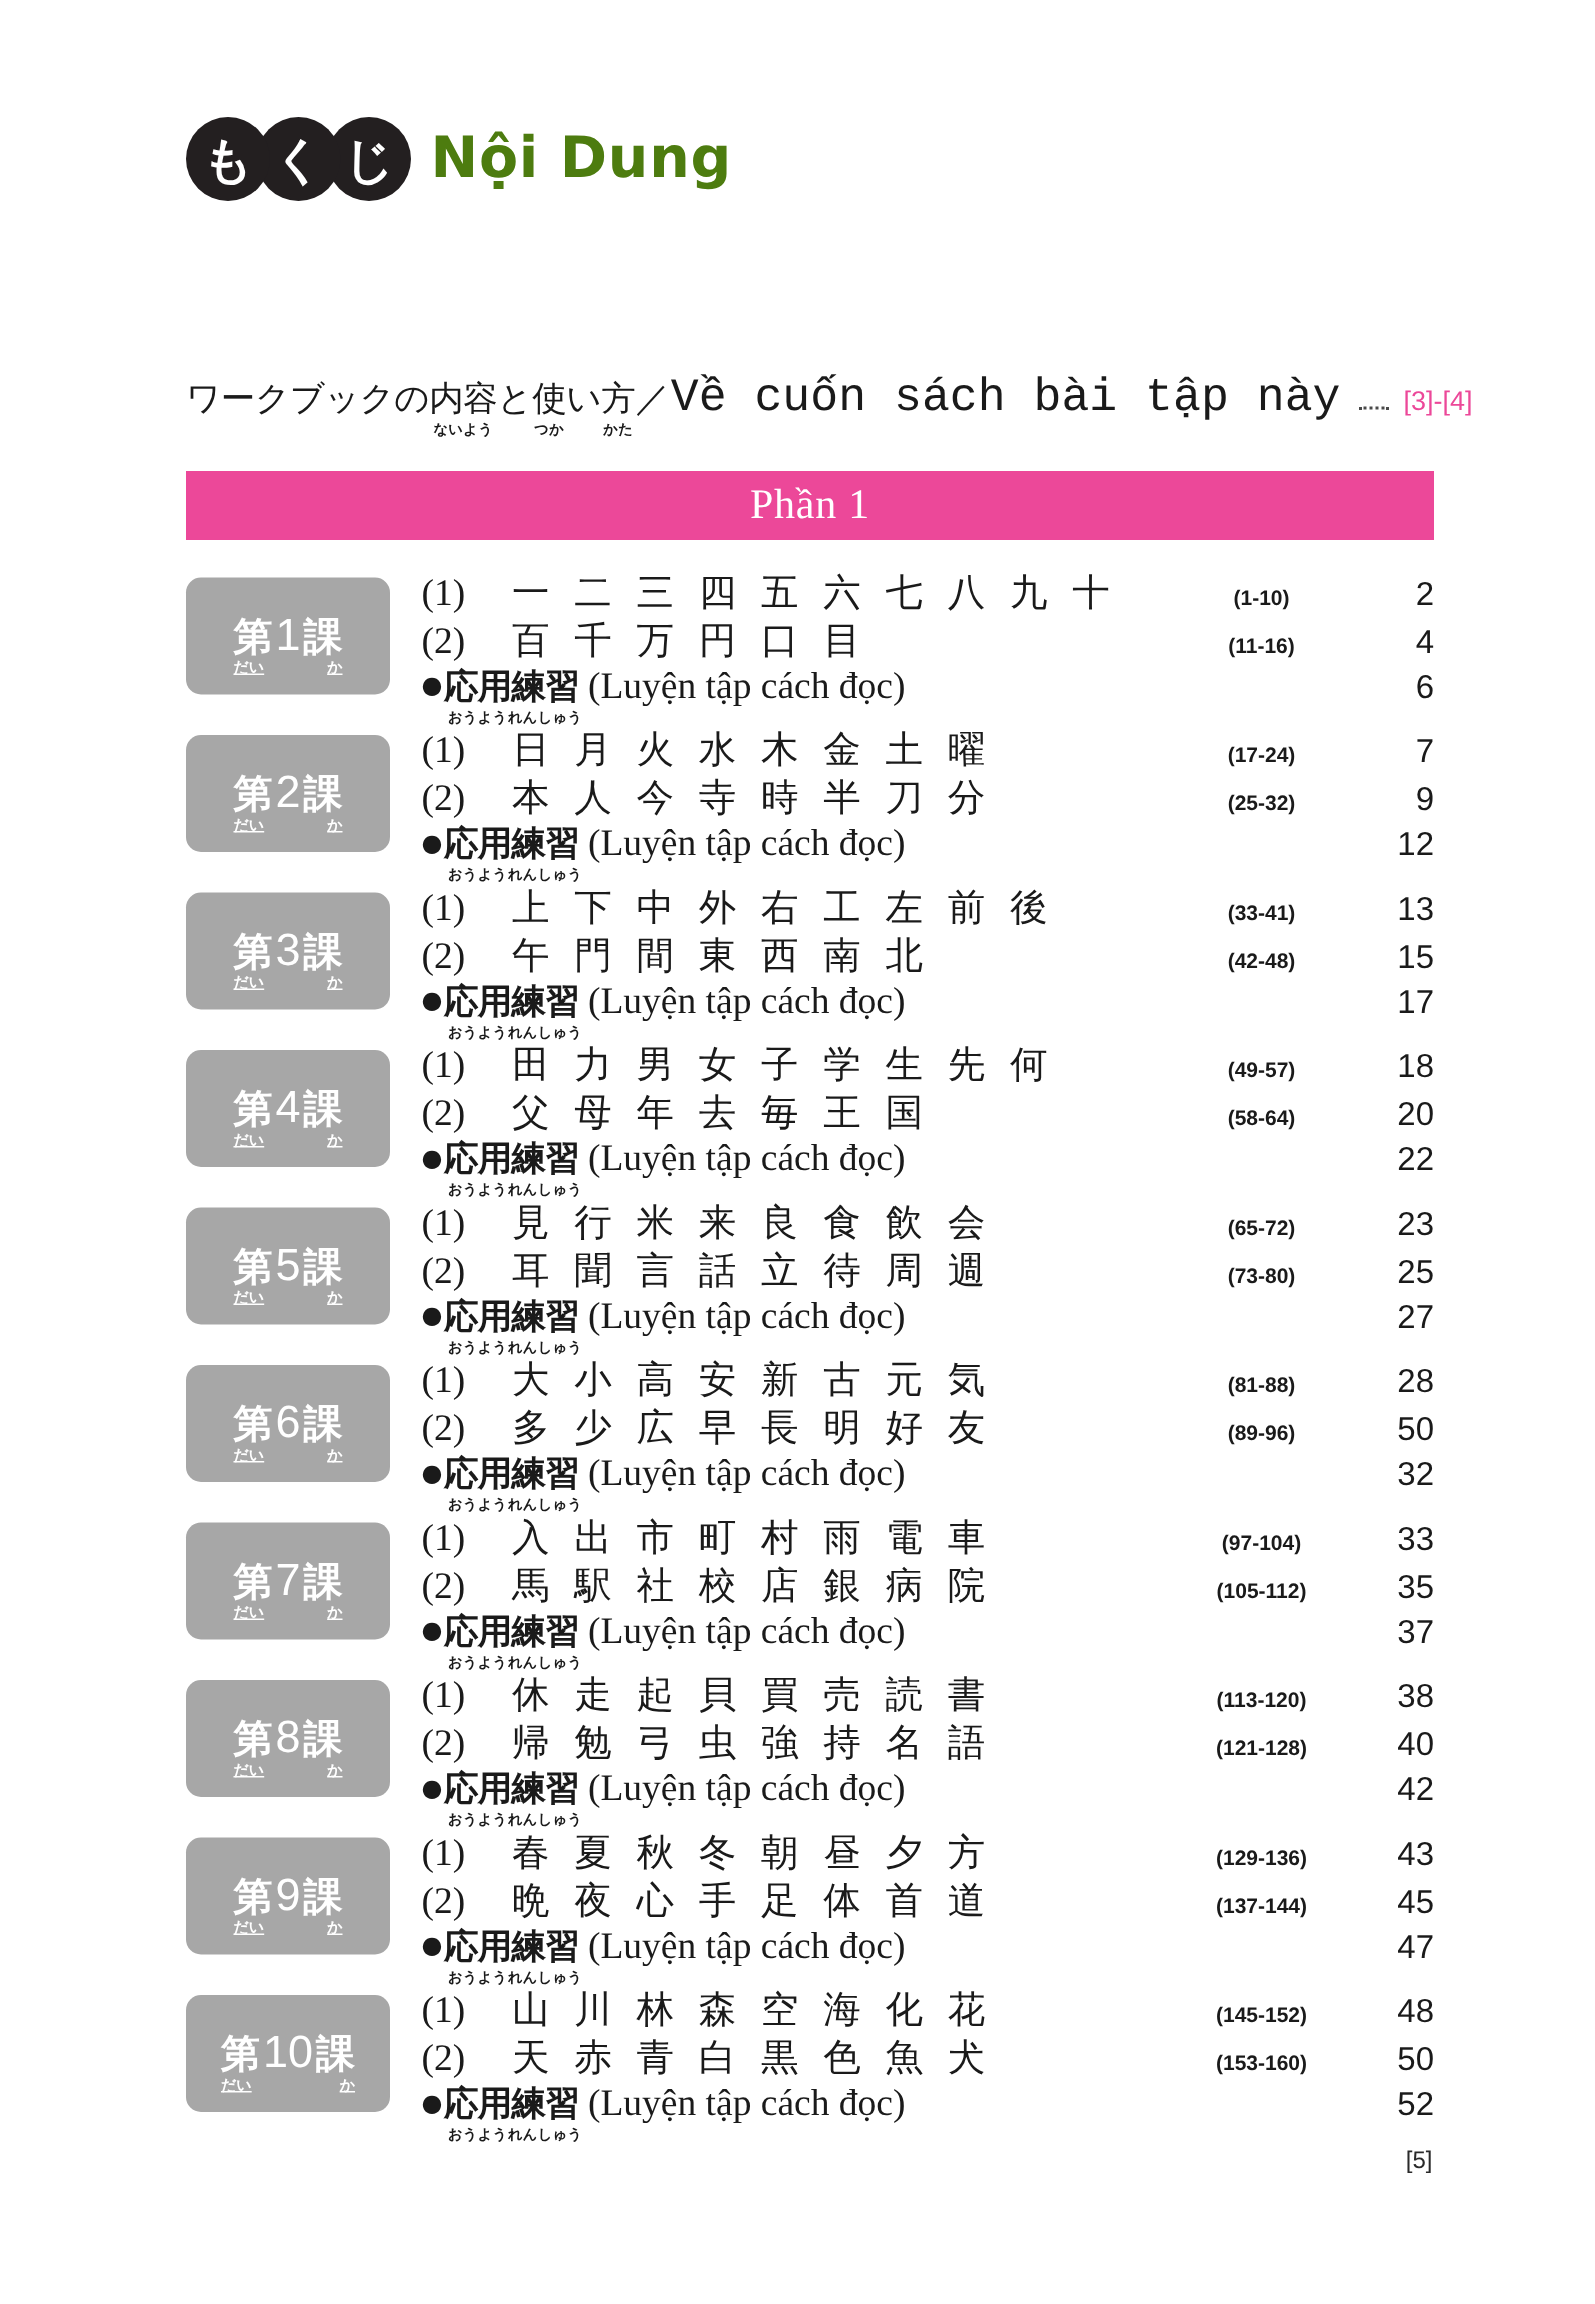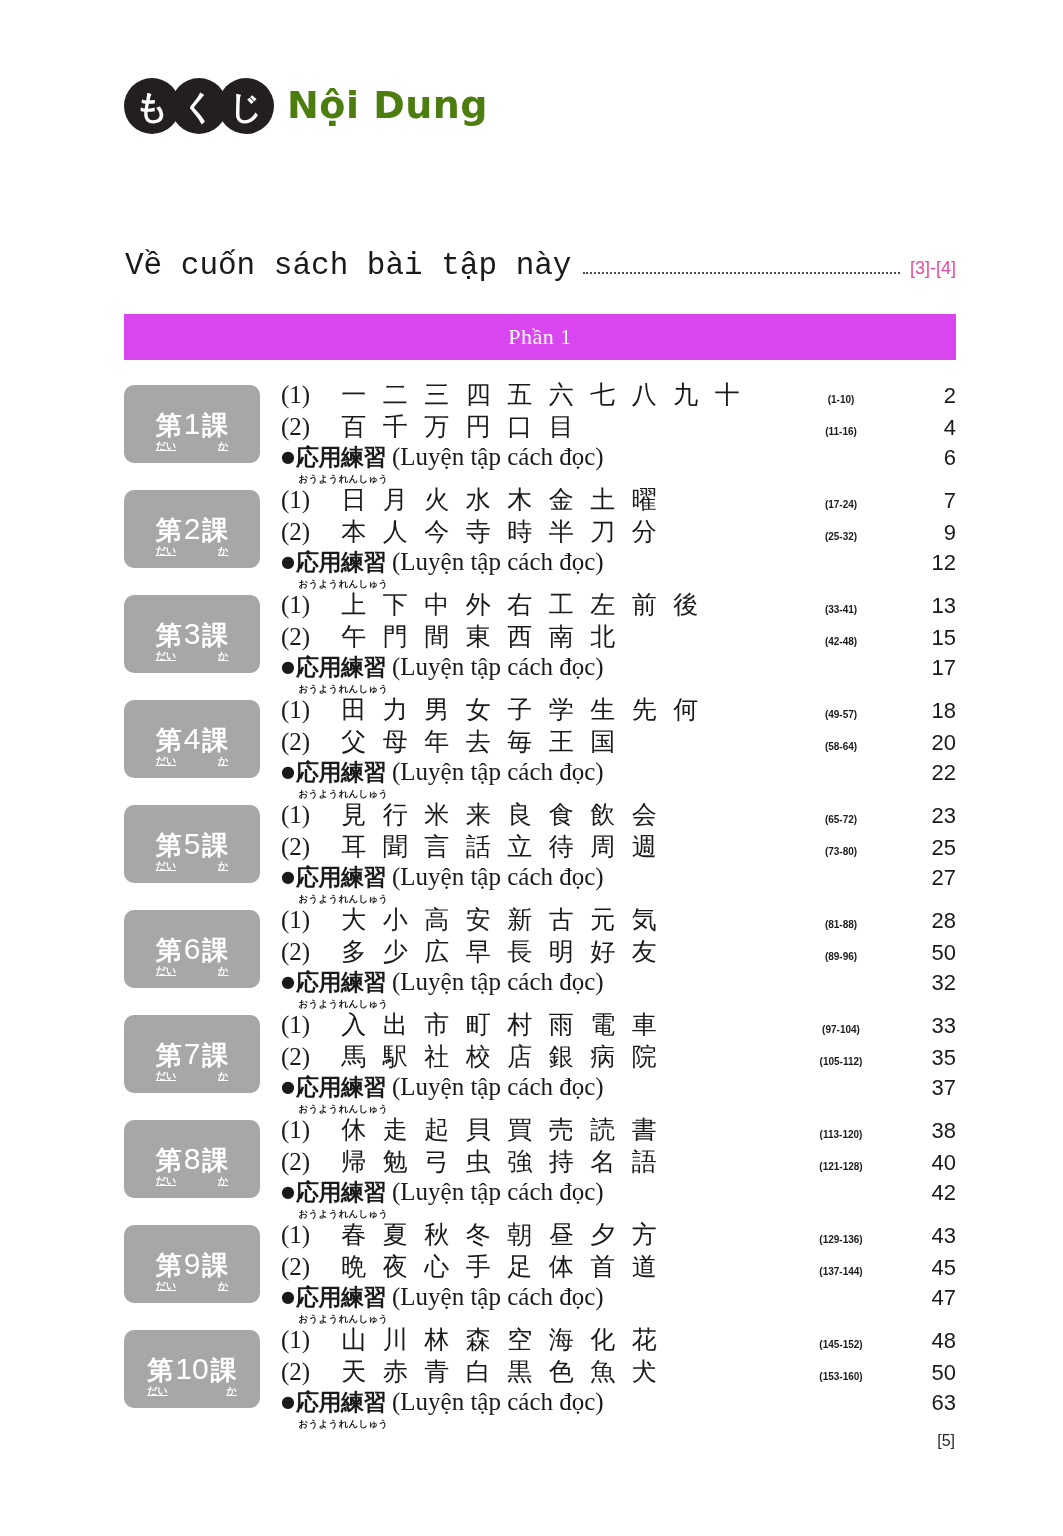--- a/index.html
+++ b/index.html
@@ -119,27 +119,27 @@
     color: #ec4899;
   }
 
   
   .part-banner {
     position: absolute;
     left: 124px;
     top: 314px;
     width: 832px;
     height: 46px;
-    background: #d946ef;
+    background: #ec4899;
     color: #ffffff;
     display: flex;
     align-items: center;
     justify-content: center;
     font-family: "Liberation Serif", serif;
-    font-size: 22px;
+    font-size: 28px;
     letter-spacing: 0.5px;
   }
 
   
   .lesson-list {
     position: absolute;
     left: 124px;
     top: 378px;
     width: 832px;
   }
@@ -214,21 +214,21 @@
     flex: 0 0 auto;
   }
   .kanji-run span {
     display: inline-block;
     width: 41.5px;
     text-align: center;
   }
   .entry-spacer { flex: 1 1 auto; }
   .entry-range {
     font-family: "Liberation Sans", sans-serif;
-    font-size: 10px;
+    font-size: 14px;
     font-weight: 700;
     width: 122px;
     flex: 0 0 122px;
     text-align: center;
     color: #1a1a1a;
   }
   .entry-page {
     font-family: "Liberation Sans", sans-serif;
     font-size: 22px;
     width: 54px;
@@ -289,20 +289,21 @@
   <div class="header">
     <div class="mokuji-logo">
       <div class="kana-circle">も</div>
       <div class="kana-circle">く</div>
       <div class="kana-circle">じ</div>
     </div>
     <div class="header-title">Nội Dung</div>
   </div>
 
   <div class="intro-row">
+    <div class="intro-jp"><span>ワークブックの</span><span class="ruby-wrap"><span class="rb">内容</span><span class="rt">ないよう</span></span><span>と</span><span class="ruby-wrap"><span class="rb">使</span><span class="rt">つか</span></span><span>い</span><span class="ruby-wrap"><span class="rb">方</span><span class="rt">かた</span></span><span>／</span></div>
     <div class="intro-vi">Về cuốn sách bài tập này</div>
     <div class="leader"></div>
     <div class="intro-page">[3]-[4]</div>
   </div>
 
   <div class="part-banner">Phần 1</div>
 
   <div class="lesson-list">
       <div class="lesson-row">
         <div class="badge">
@@ -843,20 +844,20 @@
             <div class="entry-page">50</div>
           </div>
           <div class="practice-row">
             <div class="practice-text">
               <span class="bullet">●</span>
               <span class="practice-jp"><span class="ruby-wrap"><span class="rb">応用</span><span class="rt">おうよう</span></span><span class="ruby-wrap"><span class="rb">練習</span><span class="rt">れんしゅう</span></span></span>
               <span class="practice-vi">(Luyện tập cách đọc)</span>
             </div>
             <div class="entry-spacer"></div>
             <div class="entry-range"></div>
-            <div class="entry-page">63</div>
+            <div class="entry-page">52</div>
           </div>
         </div>
       </div>
     </div>
 
   <div class="footer-page">[5]</div>
 </div>
 
 </body></html>

